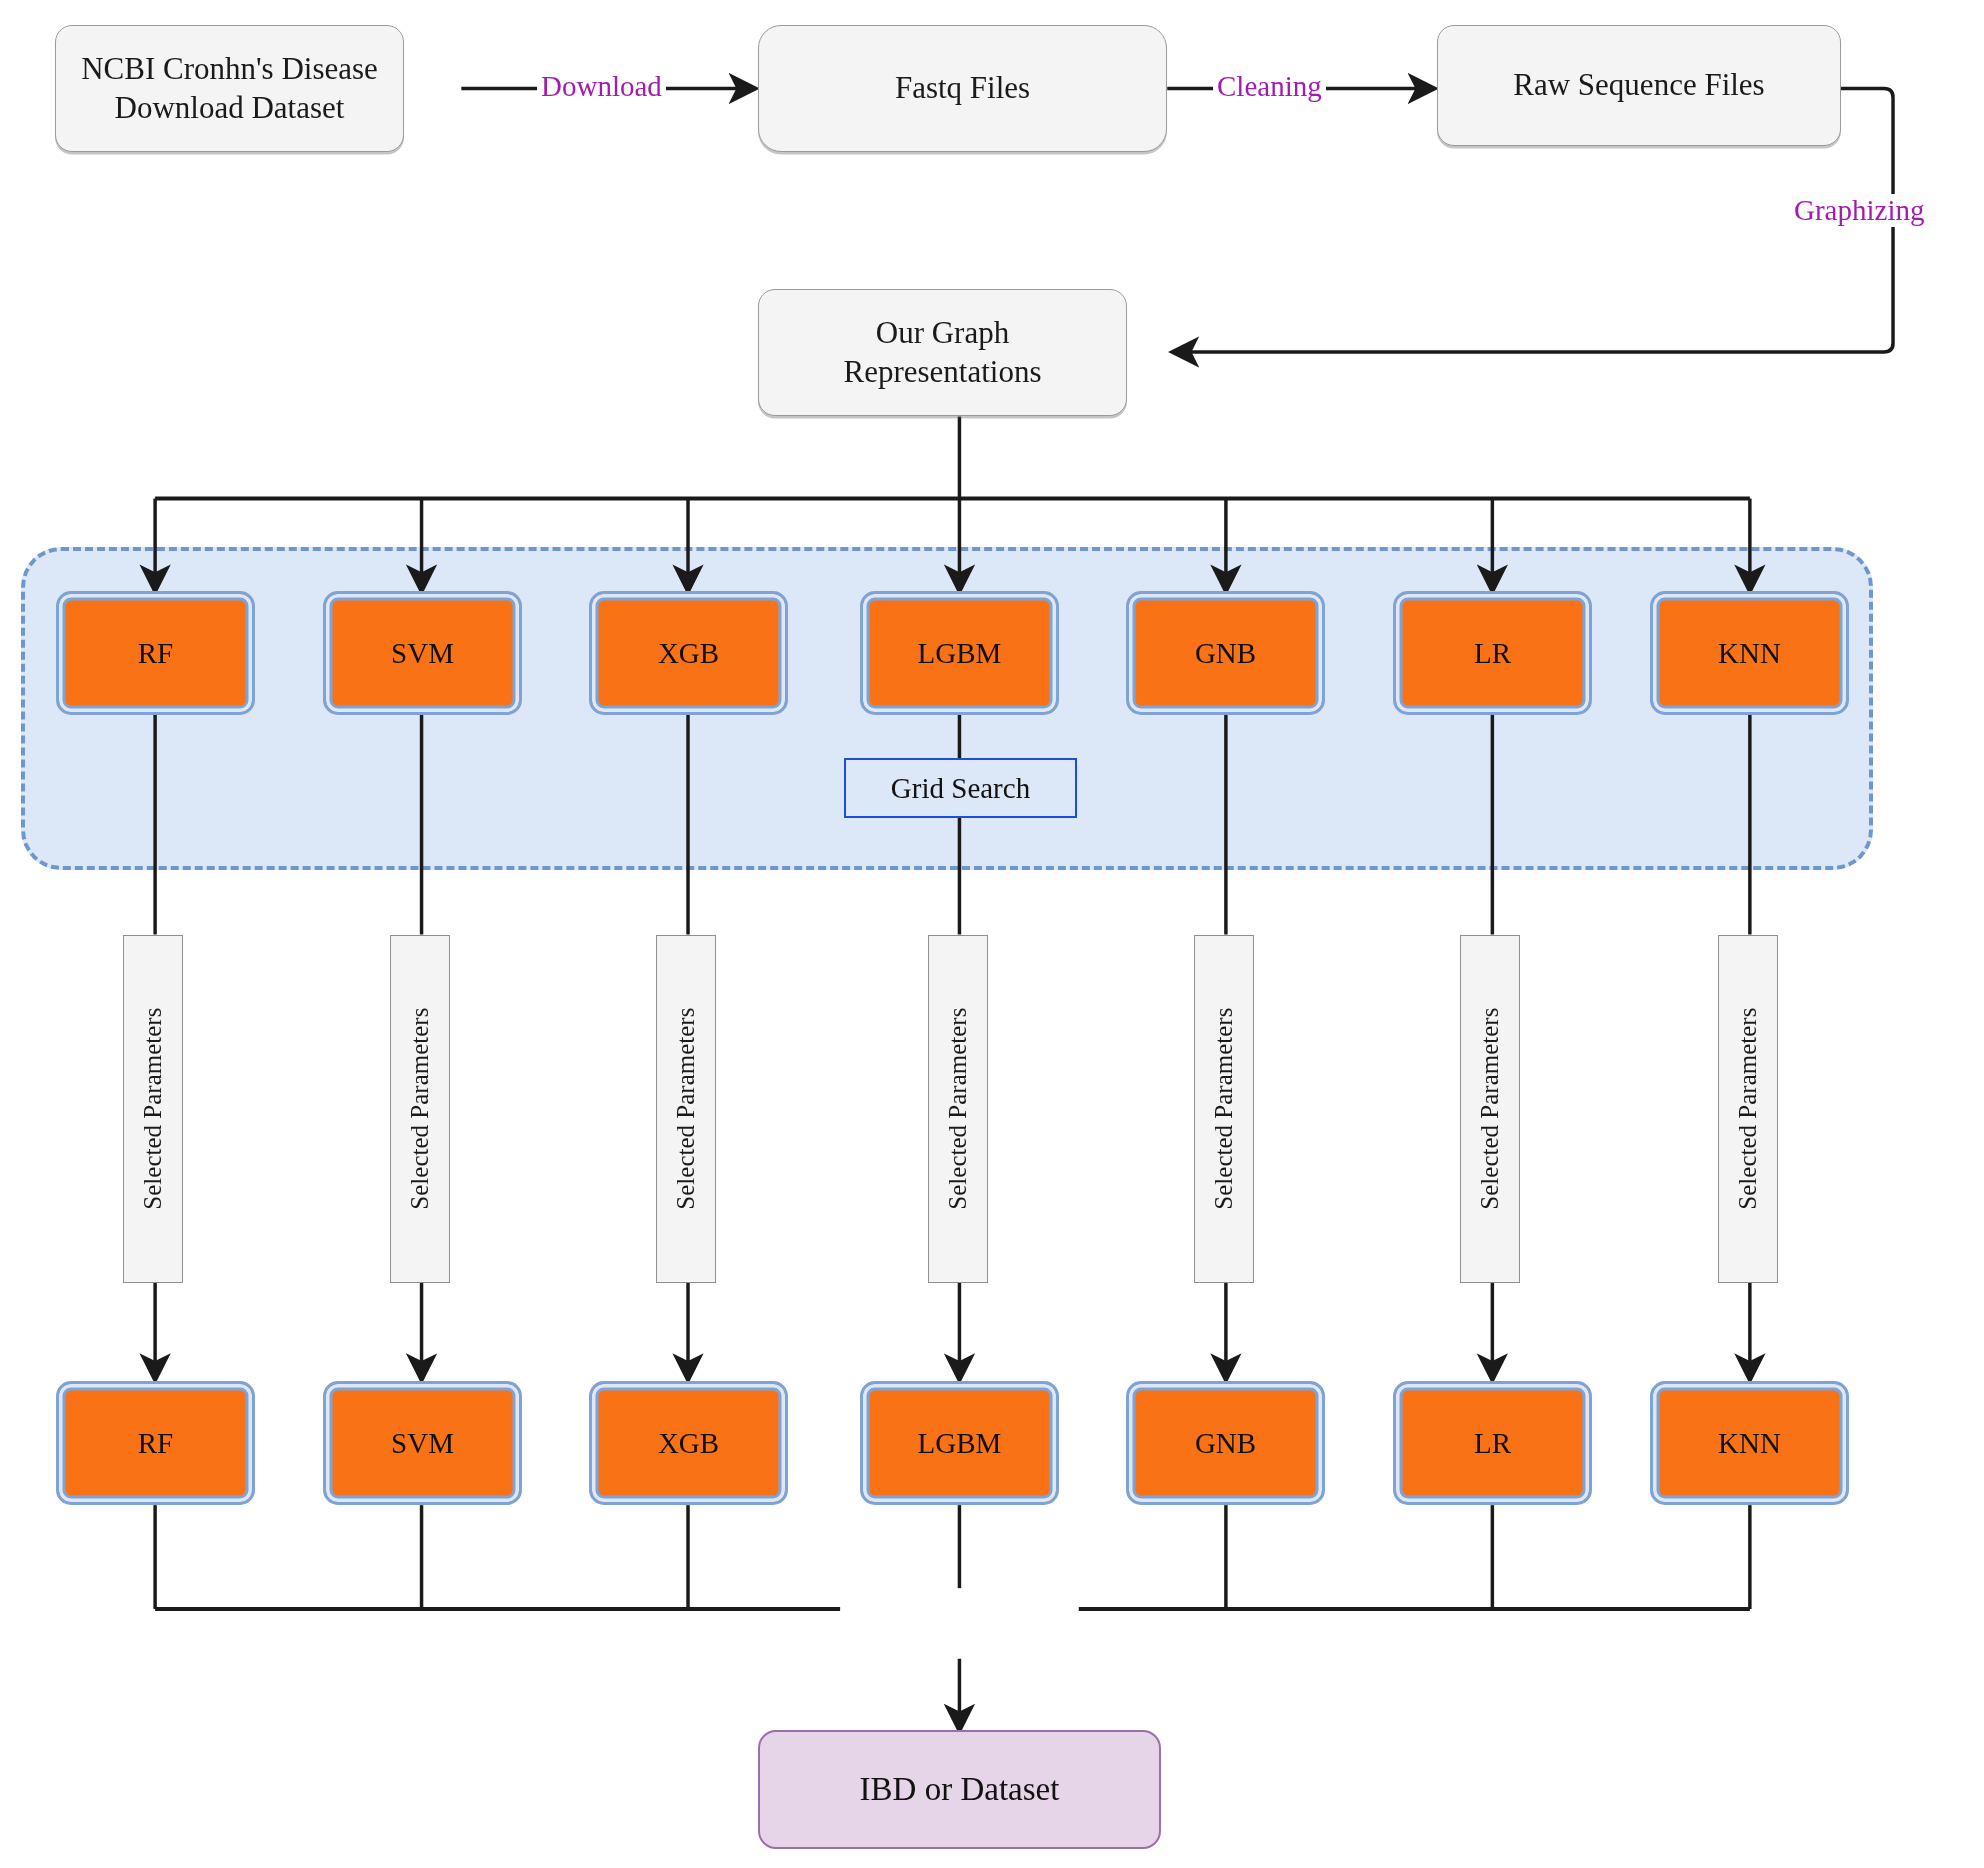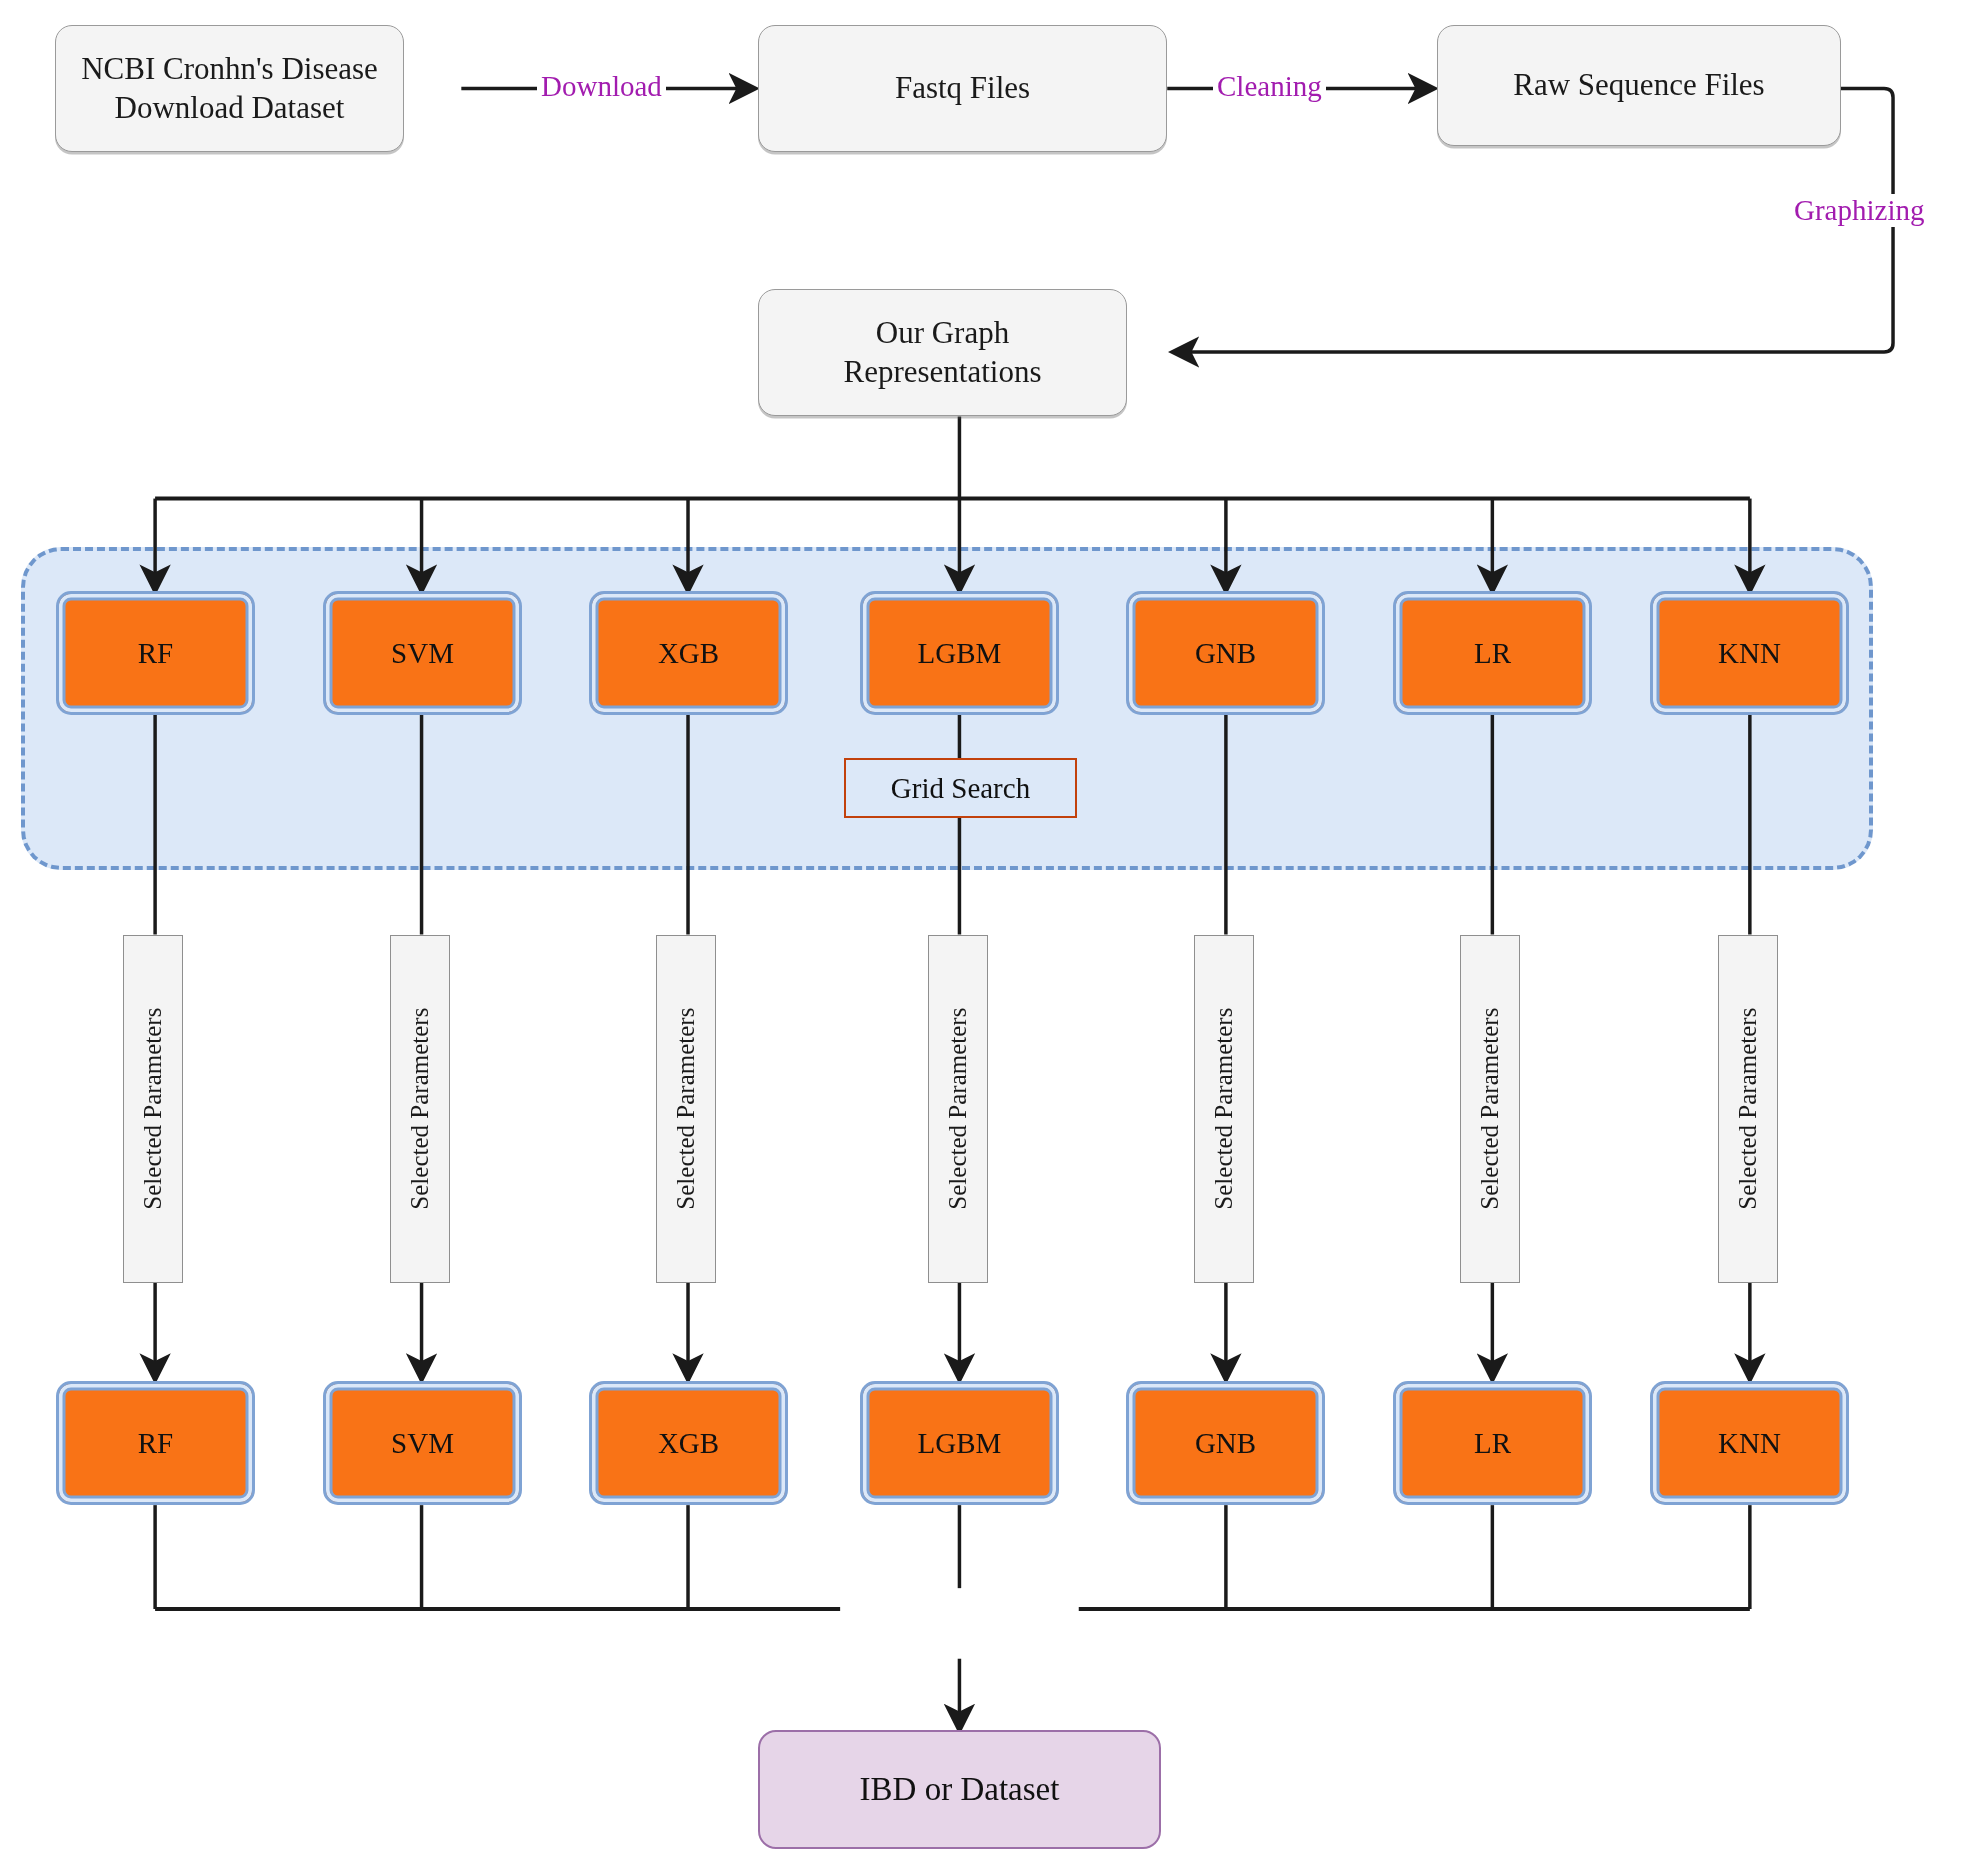--- a/index.html
+++ b/index.html
@@ -8,21 +8,21 @@
   svg#wires{position:absolute;left:0;top:0;width:1985px;height:1868px;overflow:visible;}
   .node{position:absolute;box-sizing:border-box;display:flex;align-items:center;
         justify-content:center;text-align:center;line-height:1.25;}
   
   .grey{background:#f4f4f4;border:1.5px solid #9a9a9a;border-radius:17px;
         box-shadow:0 2.5px 0 rgba(90,90,90,.35);color:#1a1a1a;font-size:31px;}
   
   .model{background:#f97316;border:3px solid #7fa3d4;border-radius:15px;
          box-shadow:inset 0 0 0 3.5px #dce8f8, inset 0 0 0 6.5px #7fa3d4;
          color:#111;font-size:29px;}
-  .gridsearch{background:#dce8f8;border:2px solid #c2410c;border-radius:0;
+  .gridsearch{background:#dce8f8;border:2px solid #1d4ed8;border-radius:0;
               color:#111;font-size:29px;}
   
   .vlabel{background:#f4f4f4;border:1.5px solid #8f8f8f;border-radius:0;
           color:#1a1a1a;font-size:25px;}
   .vlabel span{display:block;transform:rotate(-90deg);white-space:nowrap;}
   .predbox{background:#f4f4f4;border:1.5px solid #8f8f8f;border-radius:0;
            box-shadow:0 2.5px 0 rgba(110,110,110,.35);color:#1a1a1a;font-size:30px;}
   .result{background:#e6d5e8;border:2px solid #9c6fa8;border-radius:18px;
           color:#111;font-size:33px;}
   
@@ -96,21 +96,21 @@
     </g>
   </svg>
 
   <div class="node grey" style="left:55px;top:25px;width:349px;height:127px;">
     <div>
       <div>NCBI Cronhn's Disease</div>
       <div>Download Dataset</div>
     </div>
   </div>
 
-  <div class="node grey" style="left:758px;top:25px;width:409px;height:127px;">
+  <div class="node grey" style="left:758px;top:25px;width:409px;height:127px;border-radius:23px;">
     <span>Fastq Files</span>
   </div>
 
   <div class="node grey" style="left:1437px;top:25px;width:404px;height:121px;">
     <span>Raw Sequence Files</span>
   </div>
 
   <div class="node grey" style="left:758px;top:289px;width:369px;height:127px;">
     <div>
       <div>Our Graph</div>

